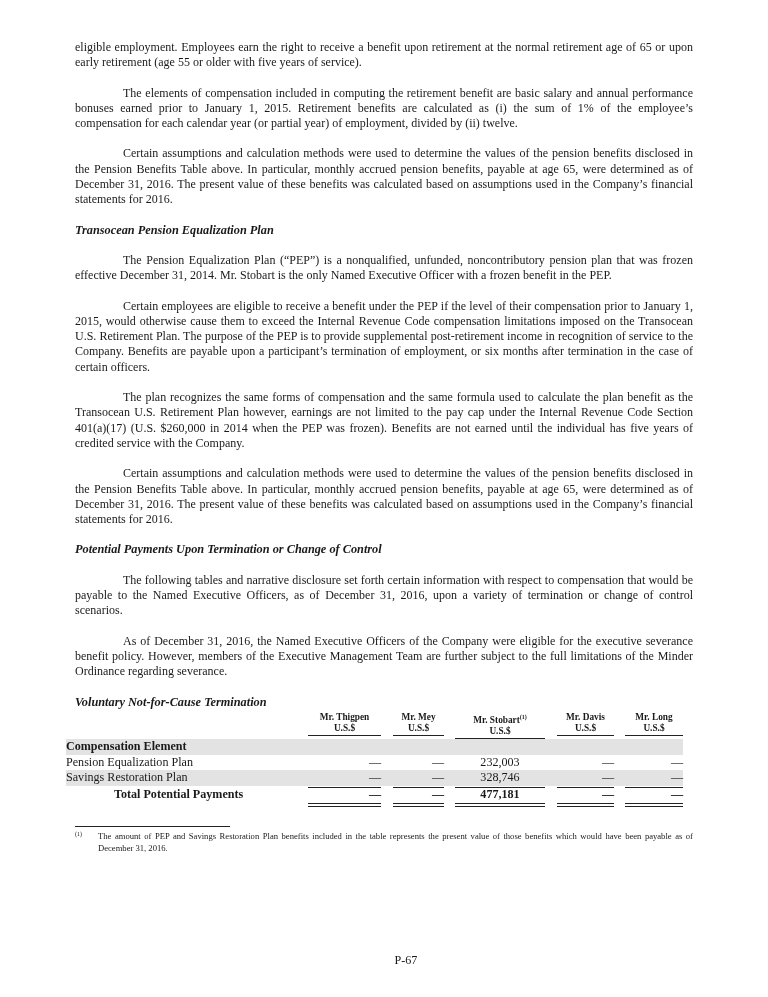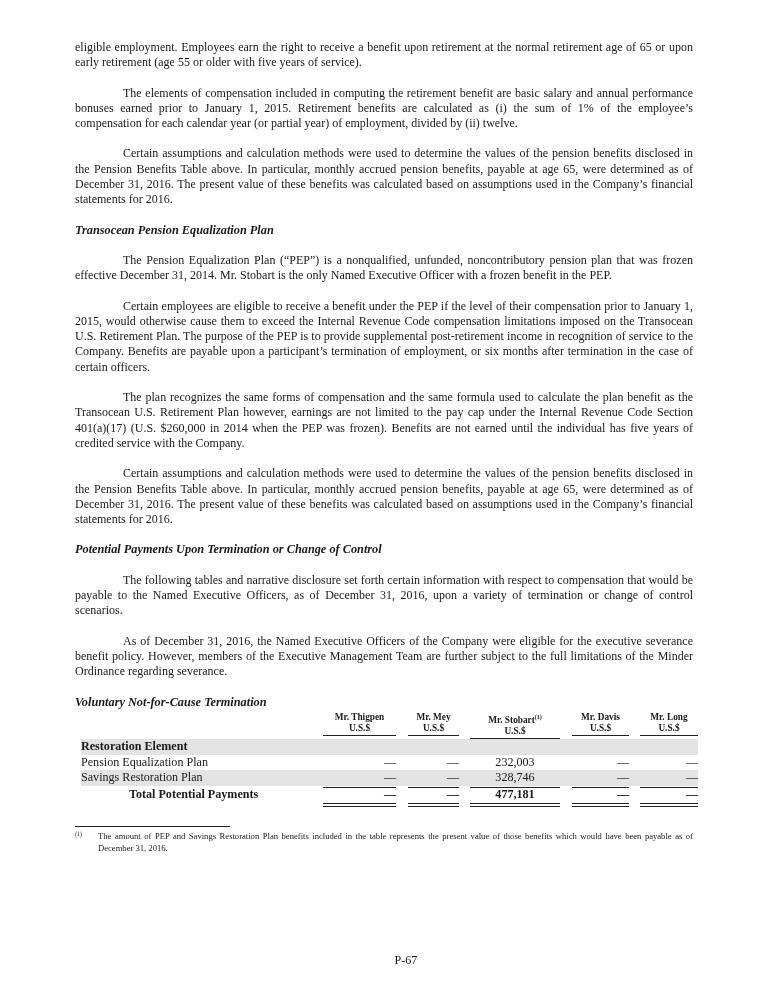--- a/index.html
+++ b/index.html
@@ -4,21 +4,21 @@
 <style>
   html, body { margin: 0; padding: 0; background: #ffffff; }
   body { width: 768px; height: 997px; position: relative; overflow: hidden;
          font-family: "Liberation Serif", "DejaVu Serif", serif; color: #1a1a1a; }
   .page { position: absolute; left: 75px; top: 40px; width: 618px; }
   p { margin: 0; font-size: 12px; line-height: 15.3px; text-align: justify; }
   p.indent { text-indent: 48px; }
   .gap { margin-top: 15px; }
   h3 { margin: 0; font-size: 12.3px; line-height: 15.3px; font-weight: bold; font-style: italic; }
 
-  .tbl { position: absolute; left: 81px; top: 712px; width: 617px; }
+  .tbl { position: absolute; left: 66px; top: 712px; width: 617px; }
   .hdr { position: relative; height: 24px; }
   .hcol { position: absolute; top: 0; font-size: 9.3px; font-weight: bold; text-align: center; line-height: 11px; }
   .hcol .line { position: absolute; left: 0; right: 0; bottom: -2px; border-bottom: 1px solid #222; }
   .hcol sup { font-size: 6px; }
   .row { position: relative; height: 15.5px; font-size: 12.1px; line-height: 15.5px; }
   .row.shade { background: #e3e3e3; }
   .row .label { position: absolute; left: 0; top: 0; }
   .row.total .label { left: 48px; font-weight: bold; }
   .row.section .label { font-weight: bold; }
   .cell { position: absolute; top: 0; text-align: right; }
@@ -80,21 +80,21 @@
       <div class="line"></div>
     </div>
     <div class="hcol c5">
       <div>Mr. Long</div>
       <div>U.S.$</div>
       <div class="line"></div>
     </div>
   </div>
 
   <div class="row shade section" style="margin-top: 3px; background: rgb(227, 227, 227);">
-    <span class="label">Restoration Element</span>
+    <span class="label">Compensation Element</span>
   </div>
 
   <div class="row">
     <span class="label">Pension Equalization Plan</span>
     <span class="cell c1">—</span>
     <span class="cell c2">—</span>
     <span class="cell c3 center">232,003</span>
     <span class="cell c4">—</span>
     <span class="cell c5">—</span>
   </div>

